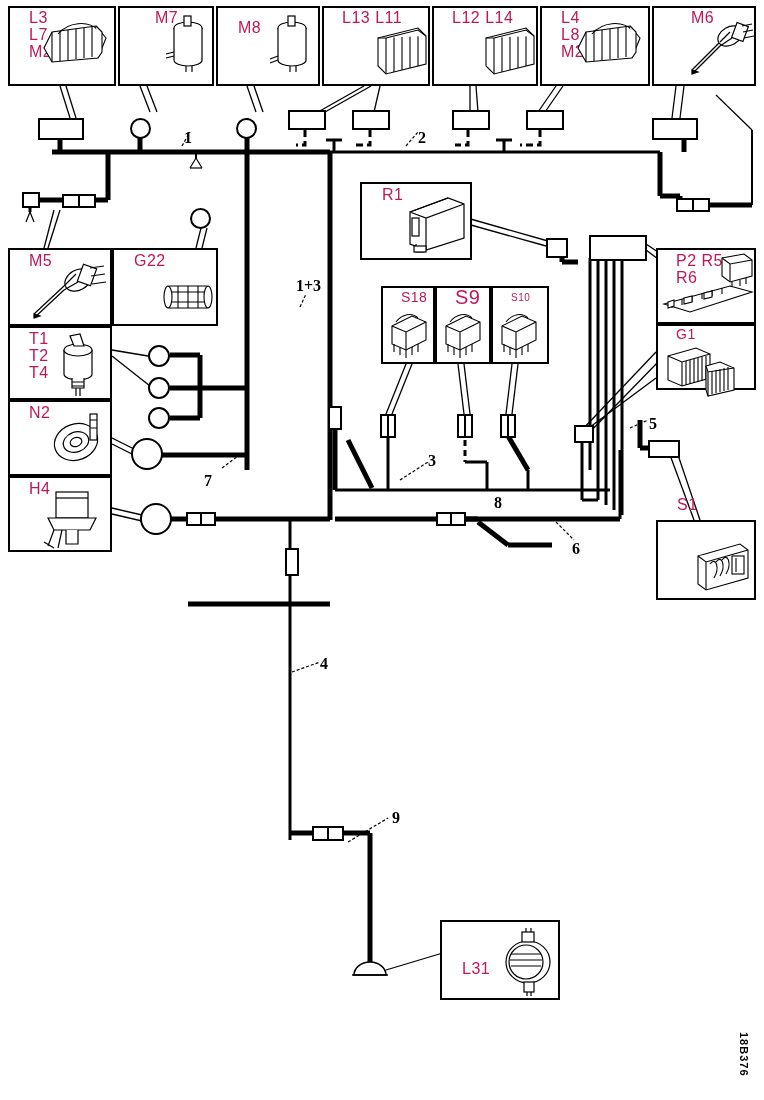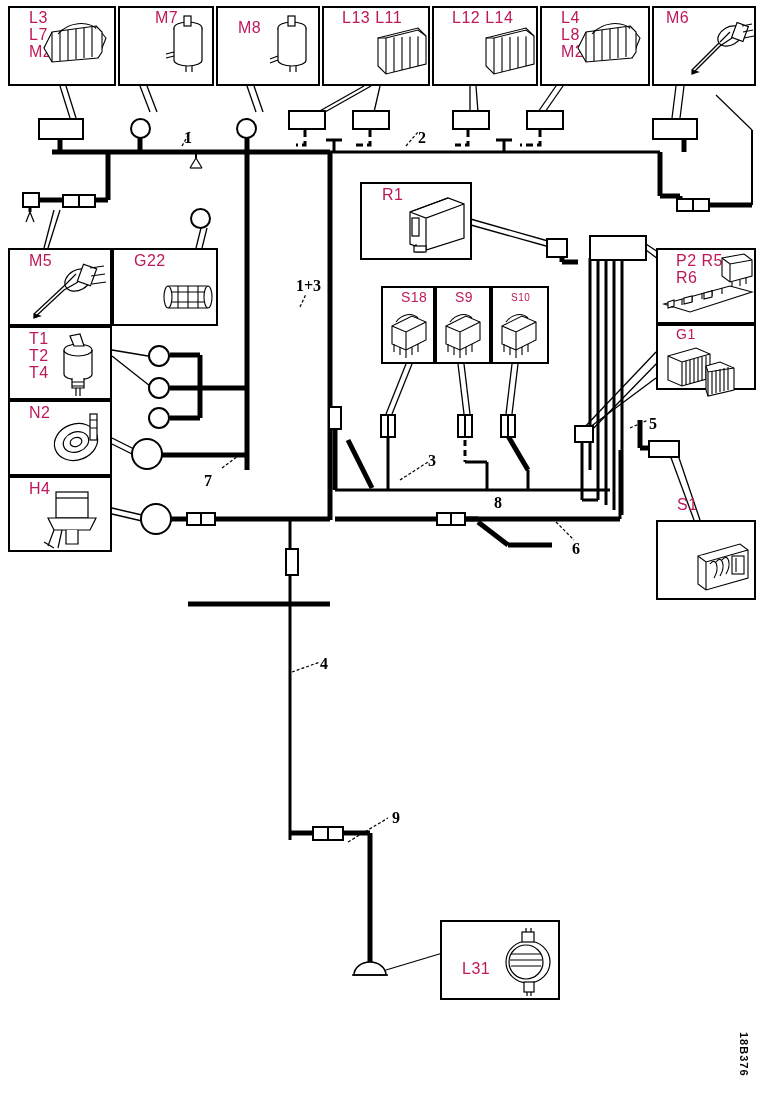--- a/index.html
+++ b/index.html
@@ -234,21 +234,21 @@
   <svg class="art" style="left:572px;top:14px;" width="74" height="56">
     <g stroke="#000" fill="#fff" stroke-width="1.1">
       <path d="M6 34 L14 18 L58 12 L68 24 L60 44 L14 48 Z"></path>
       <path d="M14 18 L14 48 M22 17 L22 47 M30 16 L30 46 M38 15 L38 45 M46 14 L46 44 M54 13 L54 43"></path>
       <path d="M20 20 C30 8 50 6 60 16" fill="none"></path>
       <path d="M58 12 L64 18 L64 38 L60 44"></path>
     </g>
   </svg>
 
   <div class="box" style="left:652px;top:6px;width:104px;height:80px;"></div>
-  <div class="blabel" style="left:650px;top:9px;">M6</div>
+  <div class="blabel" style="left:675px;top:9px;">M6</div>
   <svg class="art" style="left:690px;top:18px;" width="66" height="58">
     <g stroke="#000" fill="#fff" stroke-width="1.2">
       <path d="M2 52 L30 24"></path>
       <path d="M2 56 L30 28"></path>
       <path d="M2 52 L2 56 L8 54 Z" fill="#000"></path>
       <ellipse cx="40" cy="18" rx="13" ry="9" transform="rotate(-30 40 18)"></ellipse>
       <rect x="44" y="6" width="12" height="16" transform="rotate(20 50 14)"></rect>
       <path d="M30 24 L40 14 M30 28 L42 20"></path>
       <path d="M52 8 L62 6 M53 14 L63 12 M54 20 L64 18"></path>
     </g>
@@ -362,21 +362,21 @@
   <svg class="art" style="left:386px;top:308px;" width="46" height="52">
     <g stroke="#000" fill="#fff" stroke-width="1.1">
       <path d="M6 18 L26 8 L40 14 L40 32 L20 42 L6 36 Z"></path>
       <path d="M6 18 L20 24 L40 14 M20 24 L20 42"></path>
       <path d="M10 14 C16 6 26 4 32 10" fill="none"></path>
       <path d="M8 36 L8 44 M14 39 L14 47 M20 42 L20 50 M26 39 L26 47 M32 36 L32 44"></path>
     </g>
   </svg>
 
   <div class="box" style="left:435px;top:286px;width:56px;height:78px;"></div>
-  <div class="blabel" style="left:439px;top:289px;font-size:14px;">S9</div>
+  <div class="blabel" style="left:439px;top:289px;font-size:20px;">S9</div>
   <svg class="art" style="left:440px;top:308px;" width="46" height="52">
     <g stroke="#000" fill="#fff" stroke-width="1.1">
       <path d="M6 18 L26 8 L40 14 L40 32 L20 42 L6 36 Z"></path>
       <path d="M6 18 L20 24 L40 14 M20 24 L20 42"></path>
       <path d="M10 14 C16 6 26 4 32 10" fill="none"></path>
       <path d="M8 36 L8 44 M14 39 L14 47 M20 42 L20 50 M26 39 L26 47 M32 36 L32 44"></path>
     </g>
   </svg>
 
   <div class="box" style="left:491px;top:286px;width:58px;height:78px;"></div>

